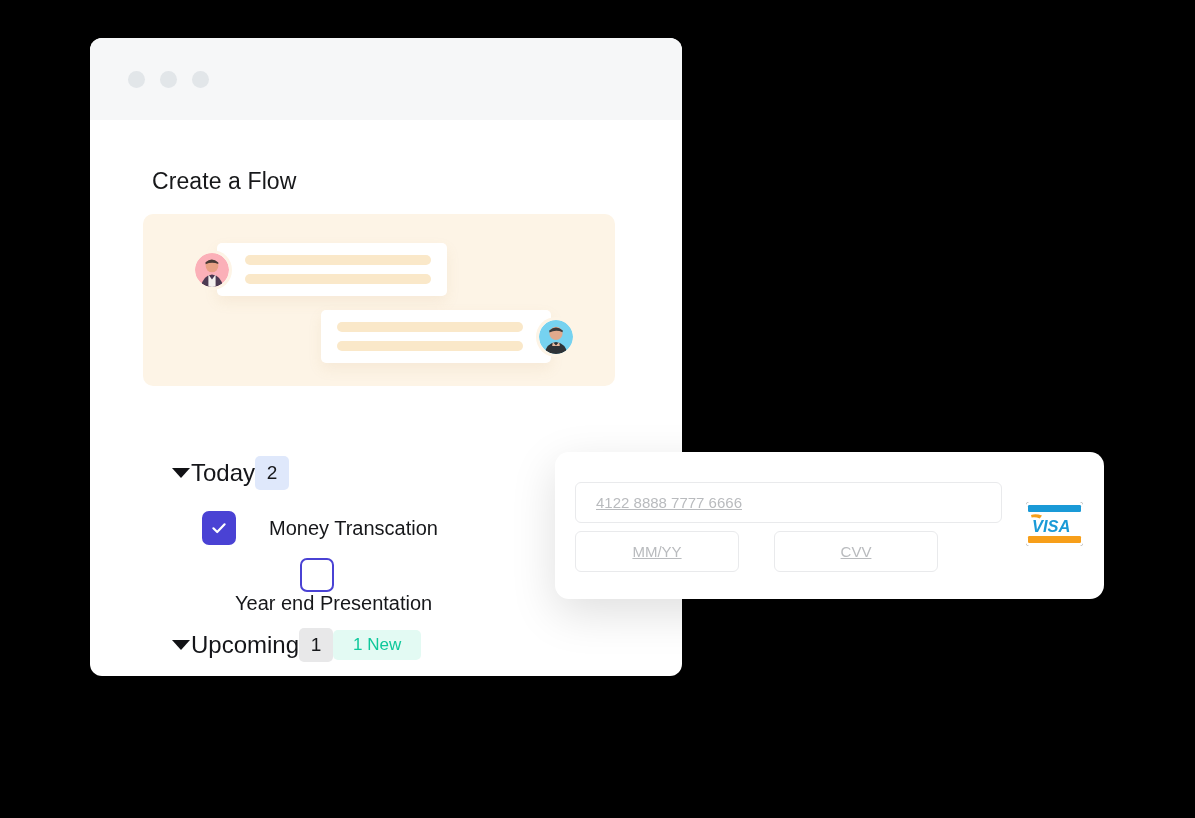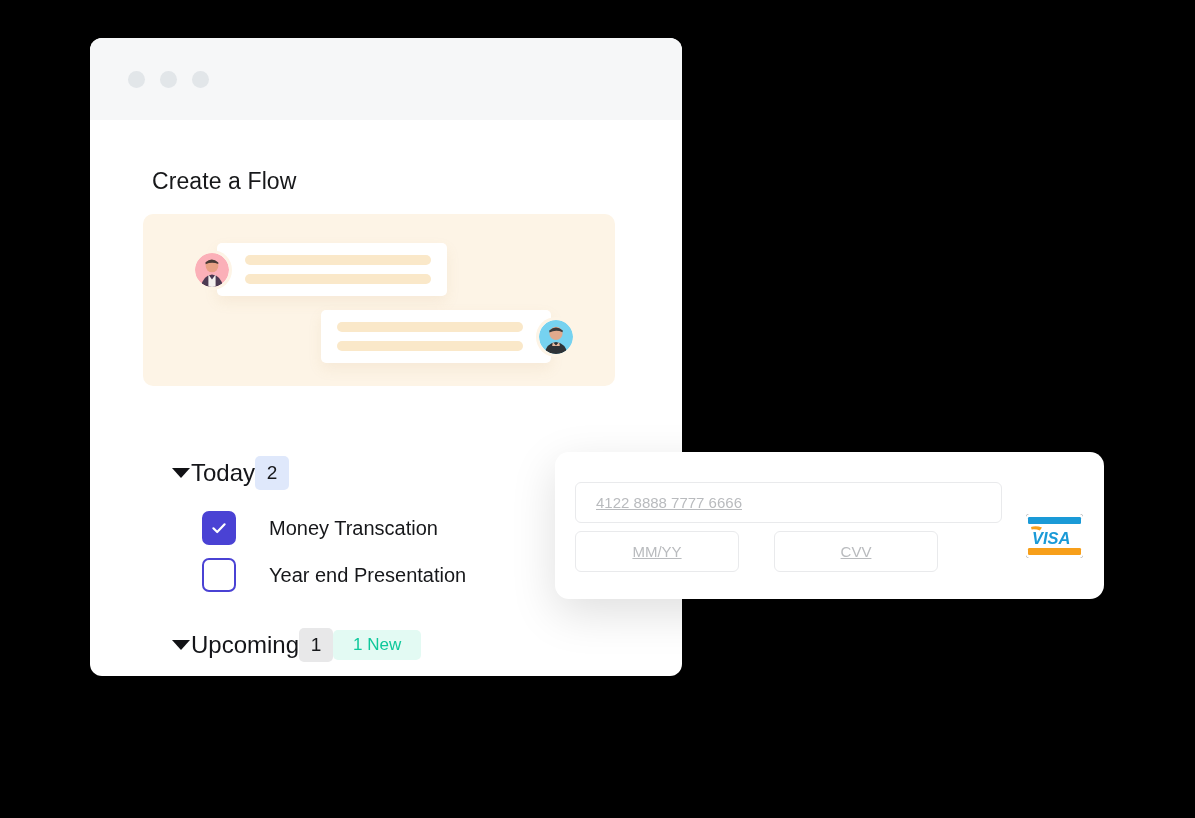--- a/index.html
+++ b/index.html
@@ -160,21 +160,21 @@
   }
 
   
   .task-item {
     position: absolute;
     left: 112px;
     display: flex;
     align-items: center;
   }
   #task-0 { top: 473px; }
-  #task-1 { top: 520px; }
+  #task-1 { top: 520px; flex-direction: column; }
 
   .checkbox {
     width: 34px; height: 34px;
     border-radius: 7px;
     flex: 0 0 34px;
     display: flex;
     align-items: center;
     justify-content: center;
   }
   .checkbox.checked {
@@ -234,21 +234,21 @@
   }
   #expiry-field, #cvv-field {
     width: 164px;
     justify-content: center;
   }
 
   
   #visa-logo {
     position: absolute;
     right: 21px;
-    top: 62px;
+    top: 50px;
     width: 57px;
     height: 44px;
     background: #737373;
     border-radius: 3px;
     overflow: hidden;
   }
   #visa-logo svg { display: block; }
 </style>
 </head>
 <body>

